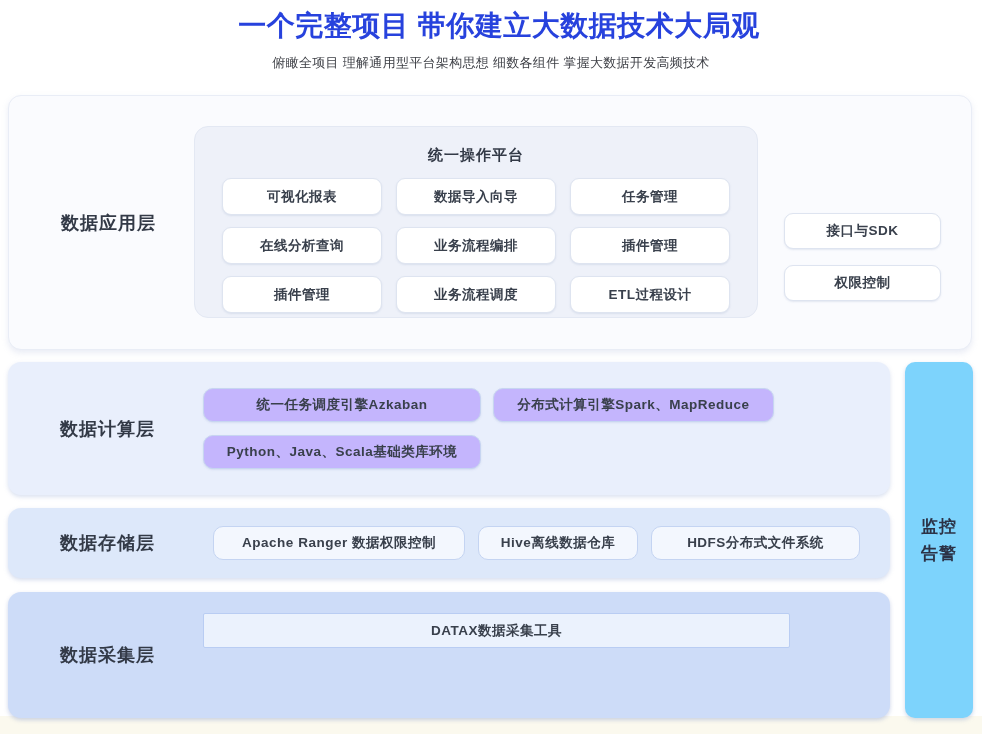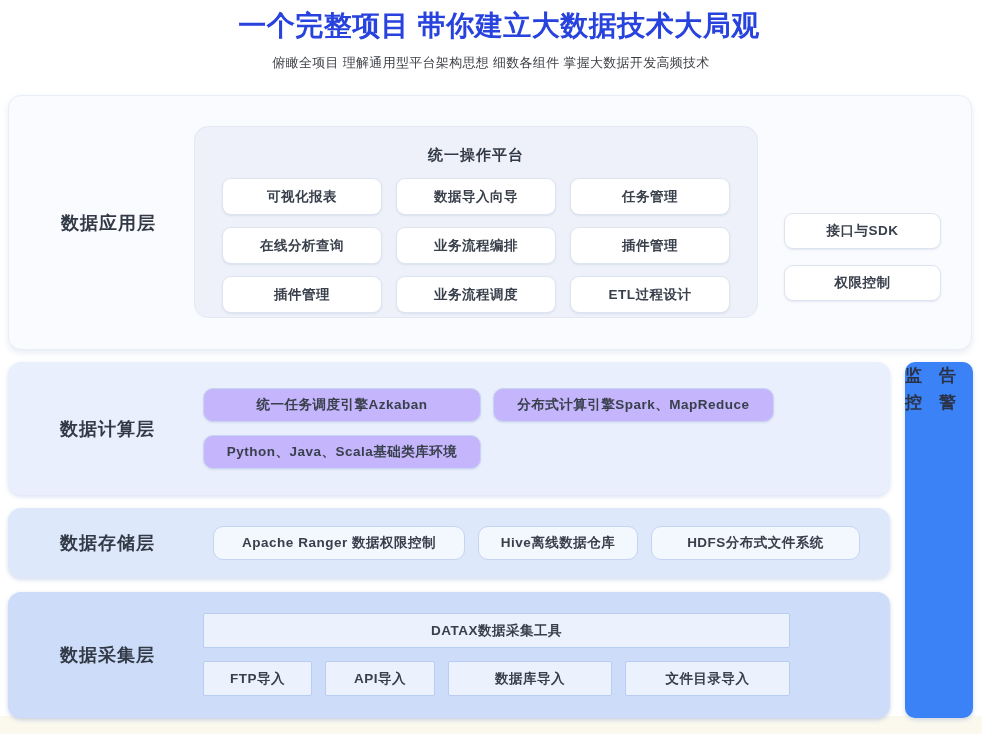--- a/index.html
+++ b/index.html
@@ -60,22 +60,22 @@
     display:grid;grid-template-columns:278px 281px;gap:13px 12px;
   }
   .btn-blue{
     height:34px;background:#c4b5fd;border:1px solid #c7d5f1;border-radius:10px;
     box-shadow:0 1px 2px rgba(150,168,212,0.25);
   }
 
   
   .monitor-bar{
     position:absolute;left:905px;top:362px;width:68px;height:356px;
-    background:#3b82f6;border-radius:10px;
-    display:flex;flex-direction:row;justify-content:center;
+    background:#7dd3fc;border-radius:10px;
+    display:flex;flex-direction:column;align-items:center;justify-content:center;
     box-shadow:0 2px 4px rgba(140,160,205,0.4);
   }
   .monitor-bar span{font-size:17px;font-weight:bold;color:#2b3246;line-height:1.6;letter-spacing:1px;}
 
   
   .storage-layer{
     left:8px;top:508px;width:882px;height:70px;
     background:#dde8fa;box-shadow:0 2px 4px rgba(148,166,210,0.38);
   }
   .storage-row{position:absolute;left:205px;top:18px;display:flex;gap:13px;}
@@ -152,21 +152,15 @@
     <div class="storage-row">
       <div class="btn w-ranger">Apache Ranger 数据权限控制</div>
       <div class="btn w-hive">Hive离线数据仓库</div>
       <div class="btn w-hdfs">HDFS分布式文件系统</div>
     </div>
   </div>
 
   <div class="layer collection-layer">
     <div class="layer-label">数据采集层</div>
     <div class="btn btn-deep wide-btn">DATAX数据采集工具</div>
-    <div class="collection-row">
-      <div class="btn btn-deep w-ftp">FTP导入</div>
-      <div class="btn btn-deep w-api">API导入</div>
-      <div class="btn btn-deep w-db">数据库导入</div>
-      <div class="btn btn-deep w-dir">文件目录导入</div>
-    </div>
   </div>
 
 </div>
 
 </body></html>

